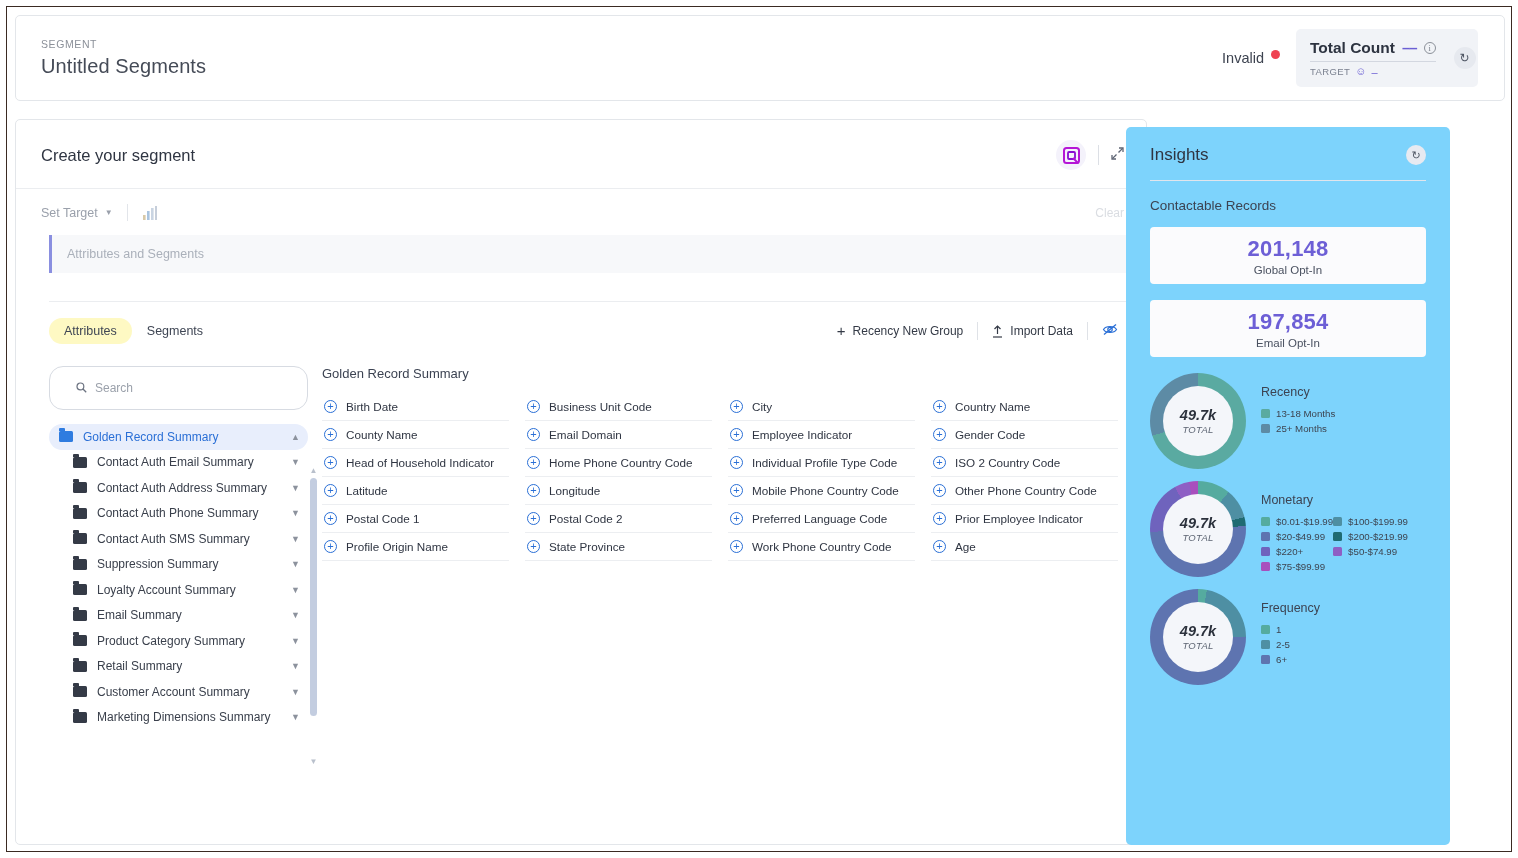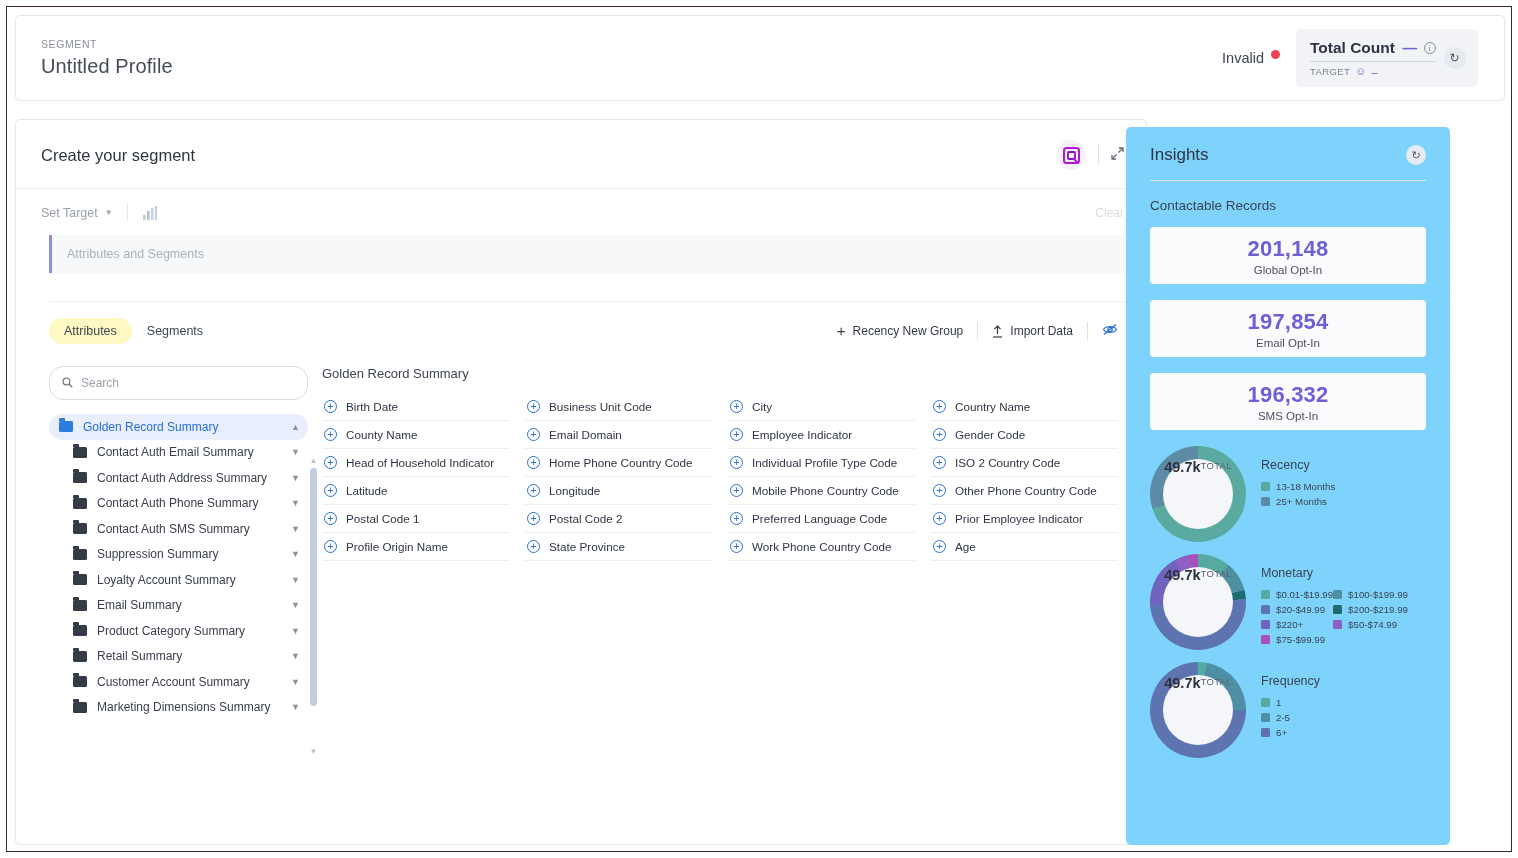--- a/index.html
+++ b/index.html
@@ -41,21 +41,21 @@
     margin-left: auto; display: flex; align-items: center;
     padding-right: 26px; gap: 16px;
   }
   .invalid-wrap { display: flex; align-items: flex-start; gap: 7px; }
   .invalid-text { font-size: 14.5px; color: #3d4350; }
   .dot-red { width: 9px; height: 9px; border-radius: 50%; background: #ef4352; }
 
   .count-card {
     background: #f1f3f7; border-radius: 5px;
     padding: 8px 0 8px 14px;
-    display: flex; align-items: center; gap: 8px;
+    display: flex; align-items: center; gap: 18px;
     min-width: 182px; height: 58px;
   }
   .count-inner { display: flex; flex-direction: column; }
   .count-row1 {
     display: flex; align-items: center; gap: 7px;
     border-bottom: 1px solid #d3d7e0;
     padding-bottom: 4px;
   }
   .count-title { font-size: 15.5px; font-weight: 700; color: #2d3340; }
   .count-dashes { font-size: 15px; font-weight: 700; color: #6b5fd4; letter-spacing: -1px; }
@@ -135,23 +135,24 @@
     cursor: pointer; padding: 0 14px;
   }
   .plus-ic { font-size: 15px; color: #343a46; line-height: 12px; }
   .eye-ic { color: #2a6fd6; font-size: 13px; padding: 0 6px 0 14px; cursor: pointer; }
   .tool-div { width: 1px; height: 18px; background: #dfe2e7; }
 
   
   .body-split { display: flex; padding: 22px 0 0 0; }
   .tree-col { width: 296px; padding-left: 33px; position: relative; }
   .search-box {
-    height: 34px; border: 1px solid #d7dbe2; border-radius: 14px;
+    height: 44px; border: 1px solid #d7dbe2; border-radius: 14px;
     display: flex; align-items: center; gap: 8px; padding: 0 12px;
     width: 259px;
+    justify-content: flex-end;
   }
   .search-ic { color: #6b7280; font-size: 11px; }
   .search-inp {
     border: none; outline: none; font-size: 12px; color: #30363f;
     font-family: "Liberation Sans", sans-serif; background: transparent; width: 200px;
   }
   .search-inp::placeholder { color: #9ba1ab; }
 
   .tree { margin-top: 14px; width: 259px; position: relative; }
   .tree-item {
@@ -232,40 +233,40 @@
   .stat-lbl { font-size: 11.5px; color: #4a5160; margin-top: 2px; }
 
   .donut-block { display: flex; align-items: flex-start; margin-top: 12px; }
   .donut {
     width: 96px; height: 96px; border-radius: 50%;
     position: relative; flex: 0 0 auto;
   }
   .donut-hole {
     position: absolute; left: 13px; top: 13px; width: 70px; height: 70px;
     border-radius: 50%; background: #f4f6fa;
-    display: flex; align-items: flex-start; justify-content: center;
+    display: flex; flex-direction: column; align-items: center; justify-content: center; font-style: italic;
   }
   .donut-num { font-size: 14.5px; font-weight: 700; color: #2b313c; }
   .donut-tot { font-size: 9.5px; color: #5c6472; letter-spacing: .3px; margin-top: 1px; }
   .legend-wrap { padding-left: 15px; padding-top: 12px; flex: 1; }
   .legend-title { font-size: 12.5px; color: #3c4352; margin-bottom: 9px; }
   .legend-grid { display: grid; gap: 4px 0; }
   .legend-item { display: flex; align-items: center; gap: 6px; }
   .sw { width: 9px; height: 9px; border-radius: 1.5px; flex: 0 0 auto; }
   .legend-lbl { font-size: 9.7px; color: #3d4450; white-space: nowrap; }
 </style>
 </head>
 <body>
 
 <div class="app-frame">
 
   <div class="topbar">
     <div class="seg-titles">
       <div class="seg-kicker">SEGMENT</div>
-      <div class="seg-name">Untitled Profile</div>
+      <div class="seg-name">Untitled Segments</div>
     </div>
     <div class="topbar-right">
       <div class="invalid-wrap">
         <span class="invalid-text">Invalid</span>
         <span class="dot-red"></span>
       </div>
       <div class="count-card">
         <div class="count-inner">
           <div class="count-row1">
             <span class="count-title">Total Count</span>
@@ -555,24 +556,20 @@
     <div class="ins-sub">Contactable Records</div>
 
     <div class="stat-card">
       <div class="stat-val">201,148</div>
       <div class="stat-lbl">Global Opt-In</div>
     </div>
     <div class="stat-card">
       <div class="stat-val">197,854</div>
       <div class="stat-lbl">Email Opt-In</div>
     </div>
-    <div class="stat-card">
-      <div class="stat-val">196,332</div>
-      <div class="stat-lbl">SMS Opt-In</div>
-    </div>
 
     <div id="donuts">
         <div class="donut-block">
           <div class="donut" style="background: conic-gradient(rgb(90, 170, 161) 0%, rgb(90, 170, 161) 70%, rgb(93, 139, 165) 70%, rgb(93, 139, 165) 100%);">
             <div class="donut-hole">
               <div class="donut-num">49.7k</div>
               <div class="donut-tot">TOTAL</div>
             </div>
           </div>
           <div class="legend-wrap">

